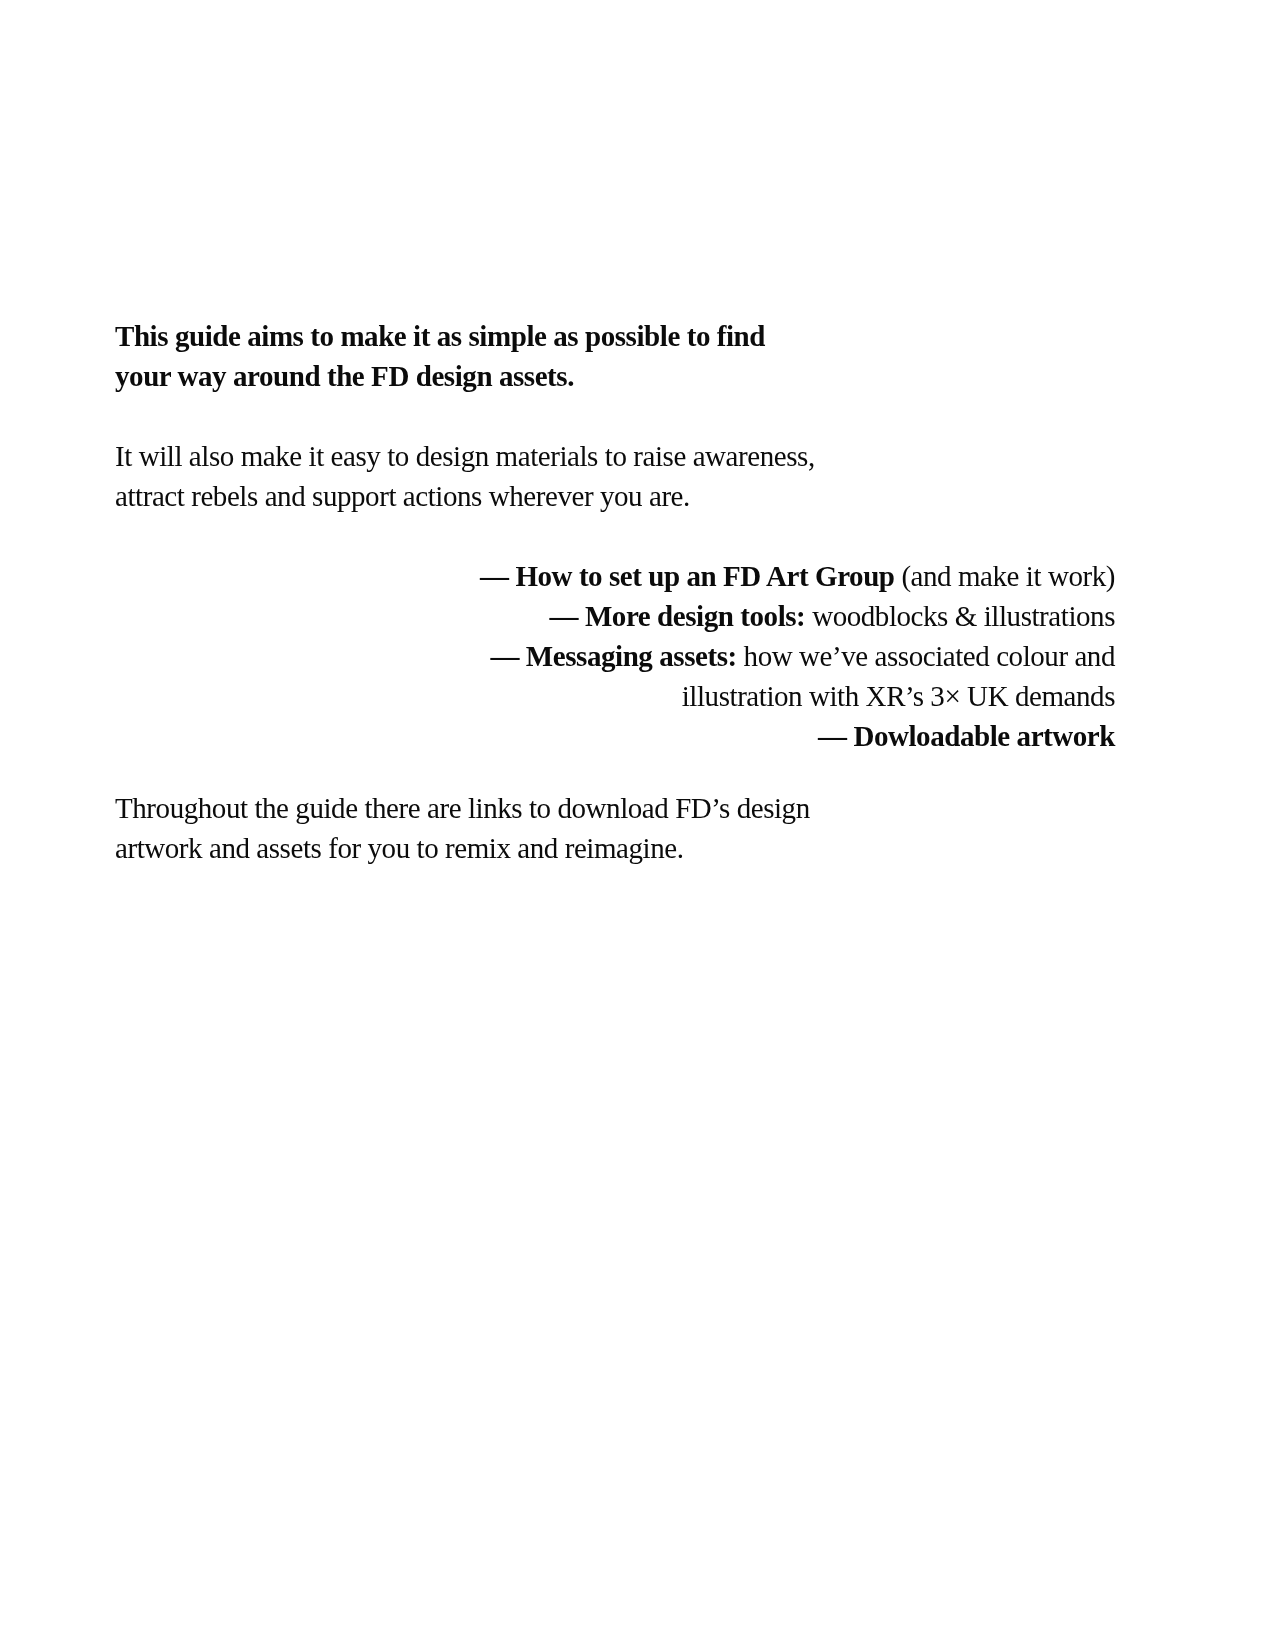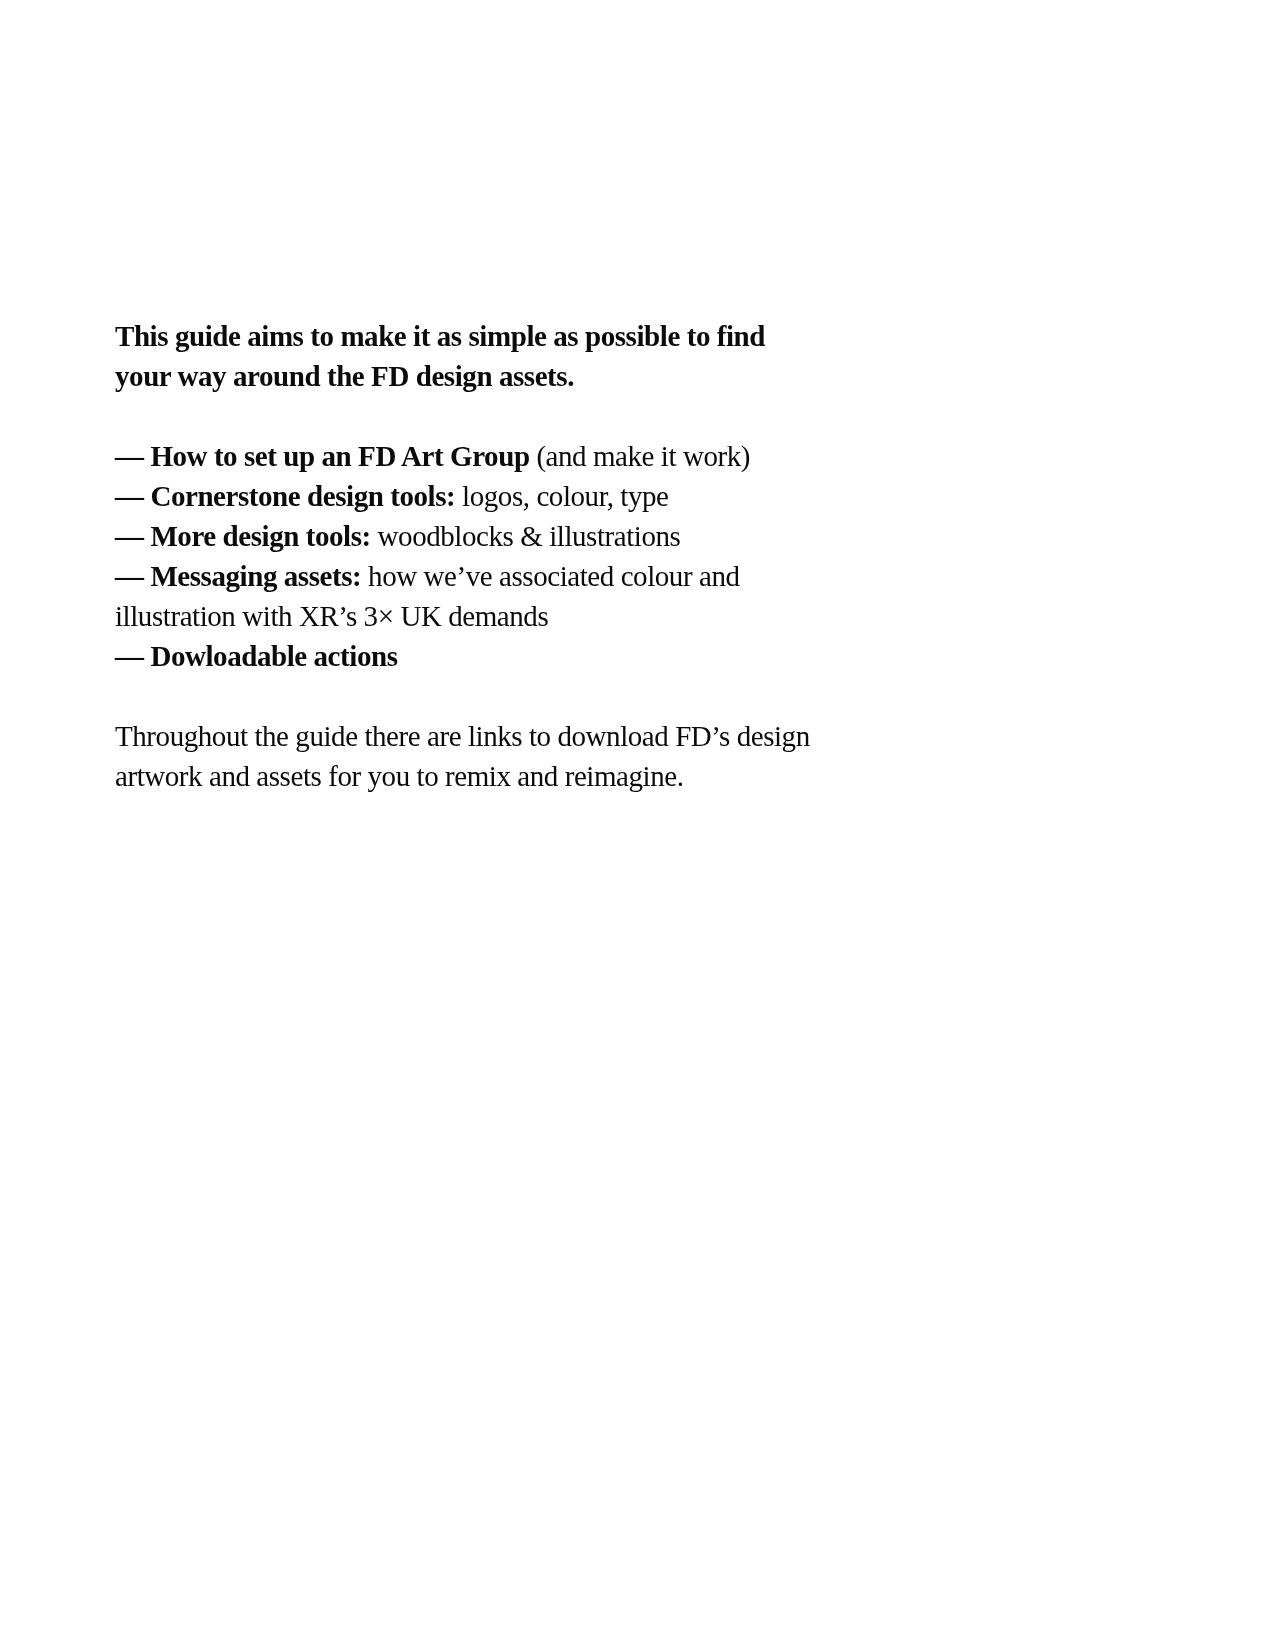--- a/index.html
+++ b/index.html
@@ -29,47 +29,49 @@
     margin: 0 0 40px 0;
     white-space: pre-line;
   }
   .para.bold {
     font-weight: 700;
   }
   .para.italic {
     font-style: italic;
   }
   .sections-list {
-    margin: 0 0 40px 0;
+    margin: 0 0 32px 0;
+    text-align: right;
   }
   .section-item {
     white-space: pre-line;
   }
   .section-item .label {
     font-weight: 700;
   }
 </style>
 </head>
 <body>
 
 <div class="page">
   <div class="content">
 
     <p class="para bold">This guide aims to make it as simple as possible to find
 your way around the FD design assets.</p>
 
+    <p class="para">It will also make it easy to design materials to raise awareness,
+attract rebels and support actions wherever you are.</p>
 
 
     <div class="sections-list">
       <div class="section-item"><span class="label"><span>— </span><span>How to set up an FD Art Group</span></span><span class="detail"> (and make it work)</span></div>
-      <div class="section-item"><span class="label"><span>— </span><span>Cornerstone design tools:</span></span><span class="detail"> logos, colour, type</span></div>
       <div class="section-item"><span class="label"><span>— </span><span>More design tools:</span></span><span class="detail"> woodblocks &amp; illustrations</span></div>
       <div class="section-item"><span class="label"><span>— </span><span>Messaging assets:</span></span><span class="detail"> how we’ve associated colour and
 illustration with XR’s 3× UK demands</span></div>
-      <div class="section-item"><span class="label"><span>— </span><span>Dowloadable actions</span></span><span class="detail"></span></div>
+      <div class="section-item"><span class="label"><span>— </span><span>Dowloadable artwork</span></span><span class="detail"></span></div>
     </div>
 
     <p class="para">Throughout the guide there are links to download FD’s design
 artwork and assets for you to remix and reimagine.</p>
 
 
   </div>
 </div>
 
 </body></html>

